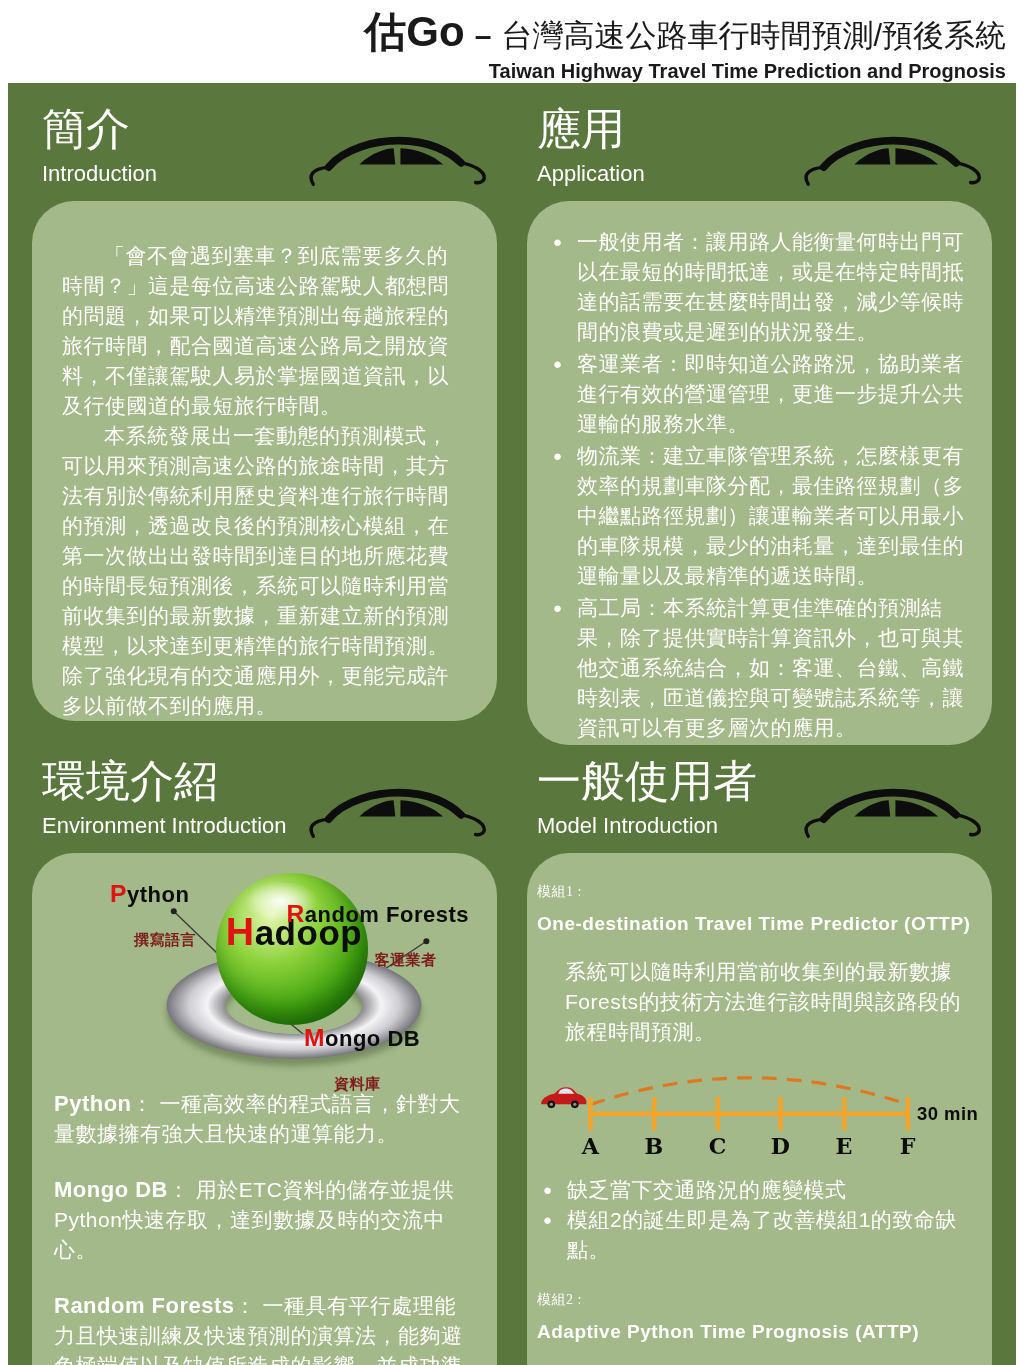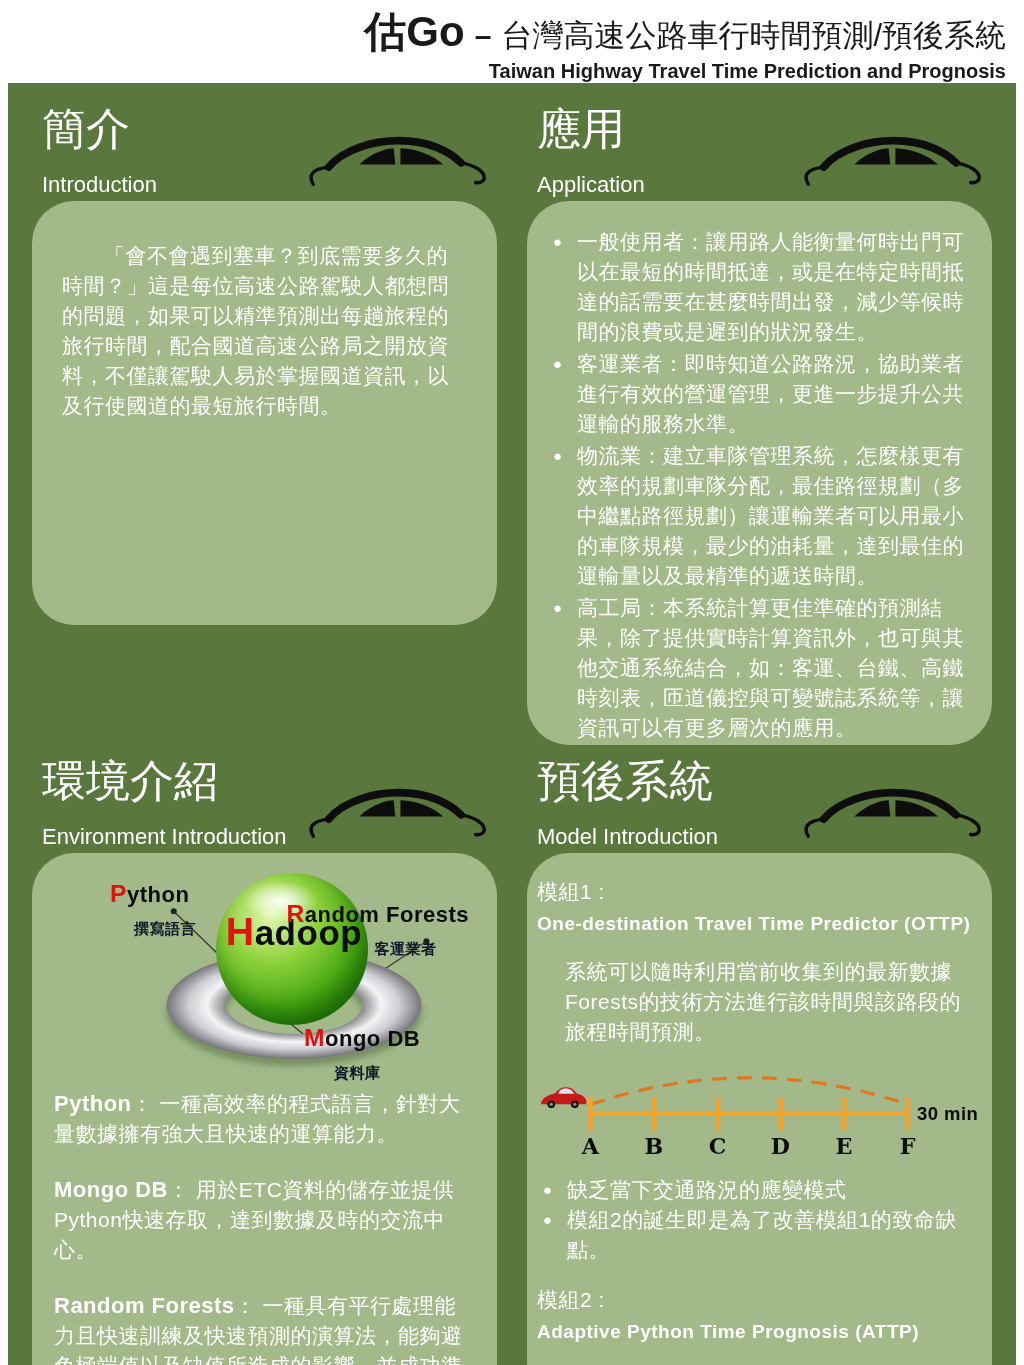--- a/index.html
+++ b/index.html
@@ -19,21 +19,21 @@
   .title-rest { font-size:31px; font-weight:500; }
   .title-line2 { color:#1a1a1a; font-size:20px; font-weight:bold; margin-top:6px; }
 
   
   .content { flex:1; background:#5a773e; display:flex; flex-direction:column; padding:24px 24px 0 24px; }
   .grid { display:grid; grid-template-columns:1fr 1fr; column-gap:30px; row-gap:14px; flex:1; }
 
   .section { display:flex; flex-direction:column; }
   .sec-head { position:relative; height:86px; margin:0 4px 8px 10px; }
   .sec-title { color:#fff; font-size:44px; line-height:1.05; font-weight:normal;font-family:Liberation Serif, serif; }
-  .sec-sub { color:#fff; font-size:22px; margin-top:19px; }
+  .sec-sub { color:#fff; font-size:22px; margin-top:8px; }
   .car-sil { position:absolute; right:2px; bottom:0; width:188px; height:62px; }
 
   .panel { background:#a3b989; border-radius:42px; color:#fff; }
   .panel-intro { min-height:424px; padding:40px 30px 0 30px; }
   .panel-app   { min-height:424px; padding:26px 20px 0 24px; }
   .panel-env   { min-height:550px; padding:12px 22px 0 22px; }
   .panel-model { min-height:550px; padding:24px 14px 0 10px; }
 
   .cjk { font-size:21px; line-height:30px; letter-spacing:0.5px; }
   .panel-intro p { text-indent:2em; }
@@ -51,33 +51,33 @@
   .sphere { position:absolute; left:162px; top:8px; width:152px; height:152px; border-radius:50%;
             background:radial-gradient(circle at 36% 28%, #e4f7b0 0%, #8ed23c 32%, #47a812 62%, #237605 88%, #1c5f04 100%);
             box-shadow:inset -6px -12px 22px rgba(0,60,0,.45); }
   .sphere::before { content:""; position:absolute; left:28px; top:8px; width:74px; height:40px; border-radius:50%;
                     background:radial-gradient(ellipse at center, rgba(255,255,255,.95), rgba(255,255,255,0) 70%); }
   .sphere-label { position:absolute; left:150px; top:52px; width:180px; text-align:center;
                   font-size:35px; font-weight:bold; color:#0c0c0c; }
   .redcap::first-letter { color:#e11212; font-size:1.12em; }
   .node-label { position:absolute; color:#0c0c0c; }
   .node-name { display:block; font-size:22px; font-weight:bold; }
-  .node-sub { display:block; font-size:15px; font-weight:bold; color:#0f172a; margin-top:4px; }
+  .node-sub { display:block; font-size:15px; font-weight:bold; color:#7f1d1d; margin-top:15px; }
   .node-python { left:56px; top:14px; }
   .node-python .node-sub { padding-left:24px; }
   .node-rf { right:6px; top:34px; text-align:left; }
   .node-rf .node-sub { padding-left:88px; }
   .node-mongo { left:250px; top:158px; }
   .node-mongo .node-sub { padding-left:30px; }
 
   .env-item { margin-bottom:26px; }
   .env-term { font-size:22px; font-weight:bold; }
 
   
-  .mod-label { font-size:21px; margin-bottom:2px; }
+  .mod-label { font-size:14px; margin-bottom:2px;font-family:Liberation Serif, serif; }
   .mod-name { font-size:19px; font-weight:bold; white-space:nowrap; margin-bottom:18px; }
   .mod-desc { margin:0 0 6px 28px; }
   .timeline { width:100%; height:116px; display:block; margin:4px 0 2px 0; }
   .tl-line { stroke:#f2a52e; stroke-width:5; }
   .tl-arc { stroke:#e0791e; stroke-width:3.5; fill:none; stroke-dasharray:16 11; }
   .tl-letter { font-family:"DejaVu Serif", serif; font-size:24px; font-weight:bold; fill:#0c0c0c; text-anchor:middle; }
   .tl-dur { font-size:20px; font-weight:bold; fill:#0c0c0c; }
   .mod-bullets { margin:6px 0 20px 4px; }
   .mod-bullets li { margin-bottom:0; }
 </style>
@@ -105,20 +105,21 @@
           <svg class="car-sil" viewBox="0 0 220 72">
             <path d="M30 42 C48 20 85 11 112 11 C148 11 172 24 185 37" fill="none" stroke="#0d0d0d" stroke-width="9" stroke-linecap="round"></path>
             <path d="M12 62 C6 52 10 44 30 42" fill="none" stroke="#0d0d0d" stroke-width="4" stroke-linecap="round"></path>
             <path d="M185 37 C202 40 211 47 212 53 C213 58 208 61 202 60" fill="none" stroke="#0d0d0d" stroke-width="4" stroke-linecap="round"></path>
             <path d="M66 39 C80 25 98 20 106 20 L108 39 Z" fill="#0d0d0d"></path>
             <path d="M114 20 C134 21 152 28 164 39 L114 39 Z" fill="#0d0d0d"></path>
           </svg>
         </div>
         <div class="panel panel-intro cjk">
           <p>「會不會遇到塞車？到底需要多久的時間？」這是每位高速公路駕駛人都想問的問題，如果可以精準預測出每趟旅程的旅行時間，配合國道高速公路局之開放資料，不僅讓駕駛人易於掌握國道資訊，以及行使國道的最短旅行時間。</p>
+          <p>本系統發展出一套動態的預測模式，可以用來預測高速公路的旅途時間，其方法有別於傳統利用歷史資料進行旅行時間的預測，透過改良後的預測核心模組，在第一次做出出發時間到達目的地所應花費的時間長短預測後，系統可以隨時利用當前收集到的最新數據，重新建立新的預測模型，以求達到更精準的旅行時間預測。除了強化現有的交通應用外，更能完成許多以前做不到的應用。</p>
         </div>
       </section>
 
       <section class="section">
         <div class="sec-head">
           <div class="sec-title">應用</div>
           <div class="sec-sub">Application</div>
           <svg class="car-sil" viewBox="0 0 220 72">
             <path d="M30 42 C48 20 85 11 112 11 C148 11 172 24 185 37" fill="none" stroke="#0d0d0d" stroke-width="9" stroke-linecap="round"></path>
             <path d="M12 62 C6 52 10 44 30 42" fill="none" stroke="#0d0d0d" stroke-width="4" stroke-linecap="round"></path>
@@ -188,21 +189,21 @@
           </div>
           <div class="env-item">
             <span class="env-term">Random Forests</span><span>： 一種具有平行處理能力且快速訓練及快速預測的演算法，能夠避免極端值以及缺值所造成的影響，並成功準確的預測出真實數據。</span>
           </div>
 
         </div>
       </section>
 
       <section class="section">
         <div class="sec-head">
-          <div class="sec-title">預後系統</div>
+          <div class="sec-title">一般使用者</div>
           <div class="sec-sub">Model Introduction</div>
           <svg class="car-sil" viewBox="0 0 220 72">
             <path d="M30 42 C48 20 85 11 112 11 C148 11 172 24 185 37" fill="none" stroke="#0d0d0d" stroke-width="9" stroke-linecap="round"></path>
             <path d="M12 62 C6 52 10 44 30 42" fill="none" stroke="#0d0d0d" stroke-width="4" stroke-linecap="round"></path>
             <path d="M185 37 C202 40 211 47 212 53 C213 58 208 61 202 60" fill="none" stroke="#0d0d0d" stroke-width="4" stroke-linecap="round"></path>
             <path d="M66 39 C80 25 98 20 106 20 L108 39 Z" fill="#0d0d0d"></path>
             <path d="M114 20 C134 21 152 28 164 39 L114 39 Z" fill="#0d0d0d"></path>
           </svg>
         </div>
         <div class="panel panel-model cjk">

